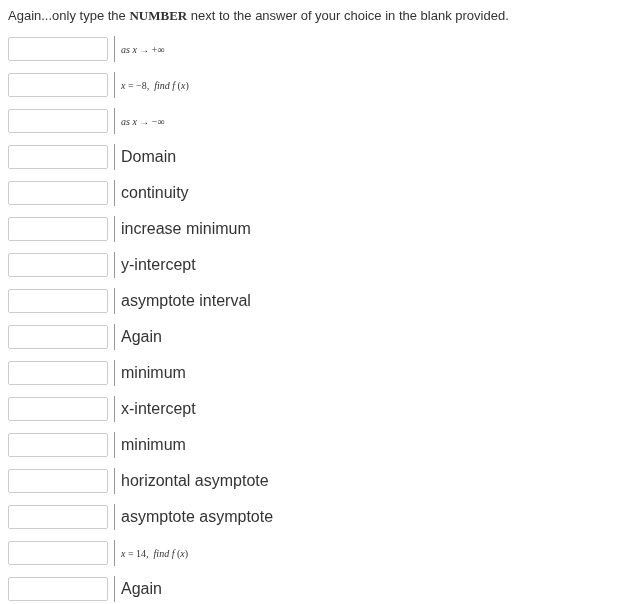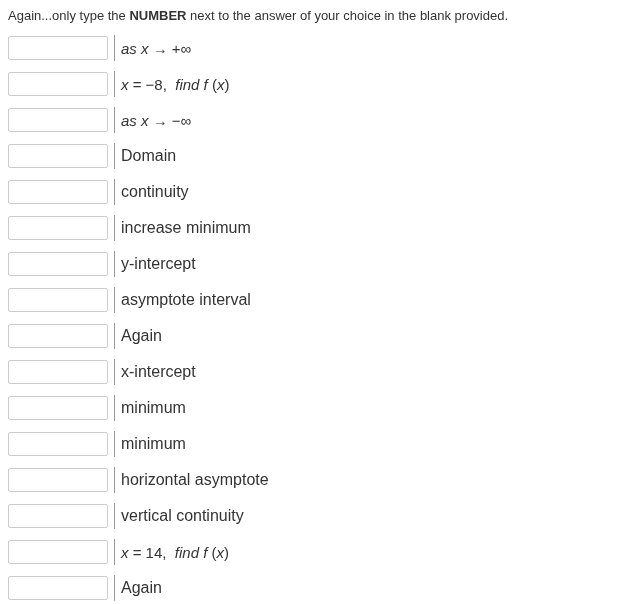--- a/index.html
+++ b/index.html
@@ -14,20 +14,21 @@
       width: 626px;
       height: 604px;
     }
     .instruction {
       font-size: 13px;
       color: #333;
       margin-bottom: 12px;
     }
     .instruction strong {
       font-weight: bold;
+      font-family: Liberation Serif, serif;
     }
     .row {
       display: flex;
       align-items: center;
       margin-bottom: 10px;
     }
     .input-box {
       width: 100px;
       height: 24px;
       border: 1px solid #ccc;
@@ -41,23 +42,23 @@
       height: 26px;
       background: #999;
       margin-left: 6px;
       margin-right: 6px;
     }
     .label {
       font-size: 16px;
       color: #333;
     }
     .math {
-      font-family: Liberation Sans, sans-serif;
+      font-family: Liberation Serif, serif;
       font-style: italic;
-      font-size: 15px;
+      font-size: 10px;
     }
     .math .op {
       font-style: normal;
     }
     .math .var {
       font-style: italic;
     }
   </style>
 </head>
 <body>
@@ -108,41 +109,41 @@
       <span class="label">asymptote interval</span>
     </div>
     <div class="row">
       <input class="input-box" type="text" style="">
       <div class="vbar"></div>
       <span class="label">Again</span>
     </div>
     <div class="row">
       <input class="input-box" type="text" style="">
       <div class="vbar"></div>
-      <span class="label">x-intercept</span>
+      <span class="label">minimum</span>
     </div>
     <div class="row">
       <input class="input-box" type="text" style="">
       <div class="vbar"></div>
-      <span class="label">minimum</span>
+      <span class="label">x-intercept</span>
     </div>
     <div class="row">
       <input class="input-box" type="text" style="">
       <div class="vbar"></div>
       <span class="label">minimum</span>
     </div>
     <div class="row">
       <input class="input-box" type="text" style="">
       <div class="vbar"></div>
       <span class="label">horizontal asymptote</span>
     </div>
     <div class="row">
       <input class="input-box" type="text" style="">
       <div class="vbar"></div>
-      <span class="label">vertical continuity</span>
+      <span class="label">asymptote asymptote</span>
     </div>
     <div class="row">
       <input class="input-box" type="text" style="">
       <div class="vbar"></div>
       <span class="label math"><span class="var">x</span> <span class="op">= 14,</span> &nbsp;<span class="var">find f</span> <span class="op">(</span><span class="var">x</span><span class="op">)</span></span>
     </div>
     <div class="row">
       <input class="input-box" type="text" style="">
       <div class="vbar"></div>
       <span class="label">Again</span>

